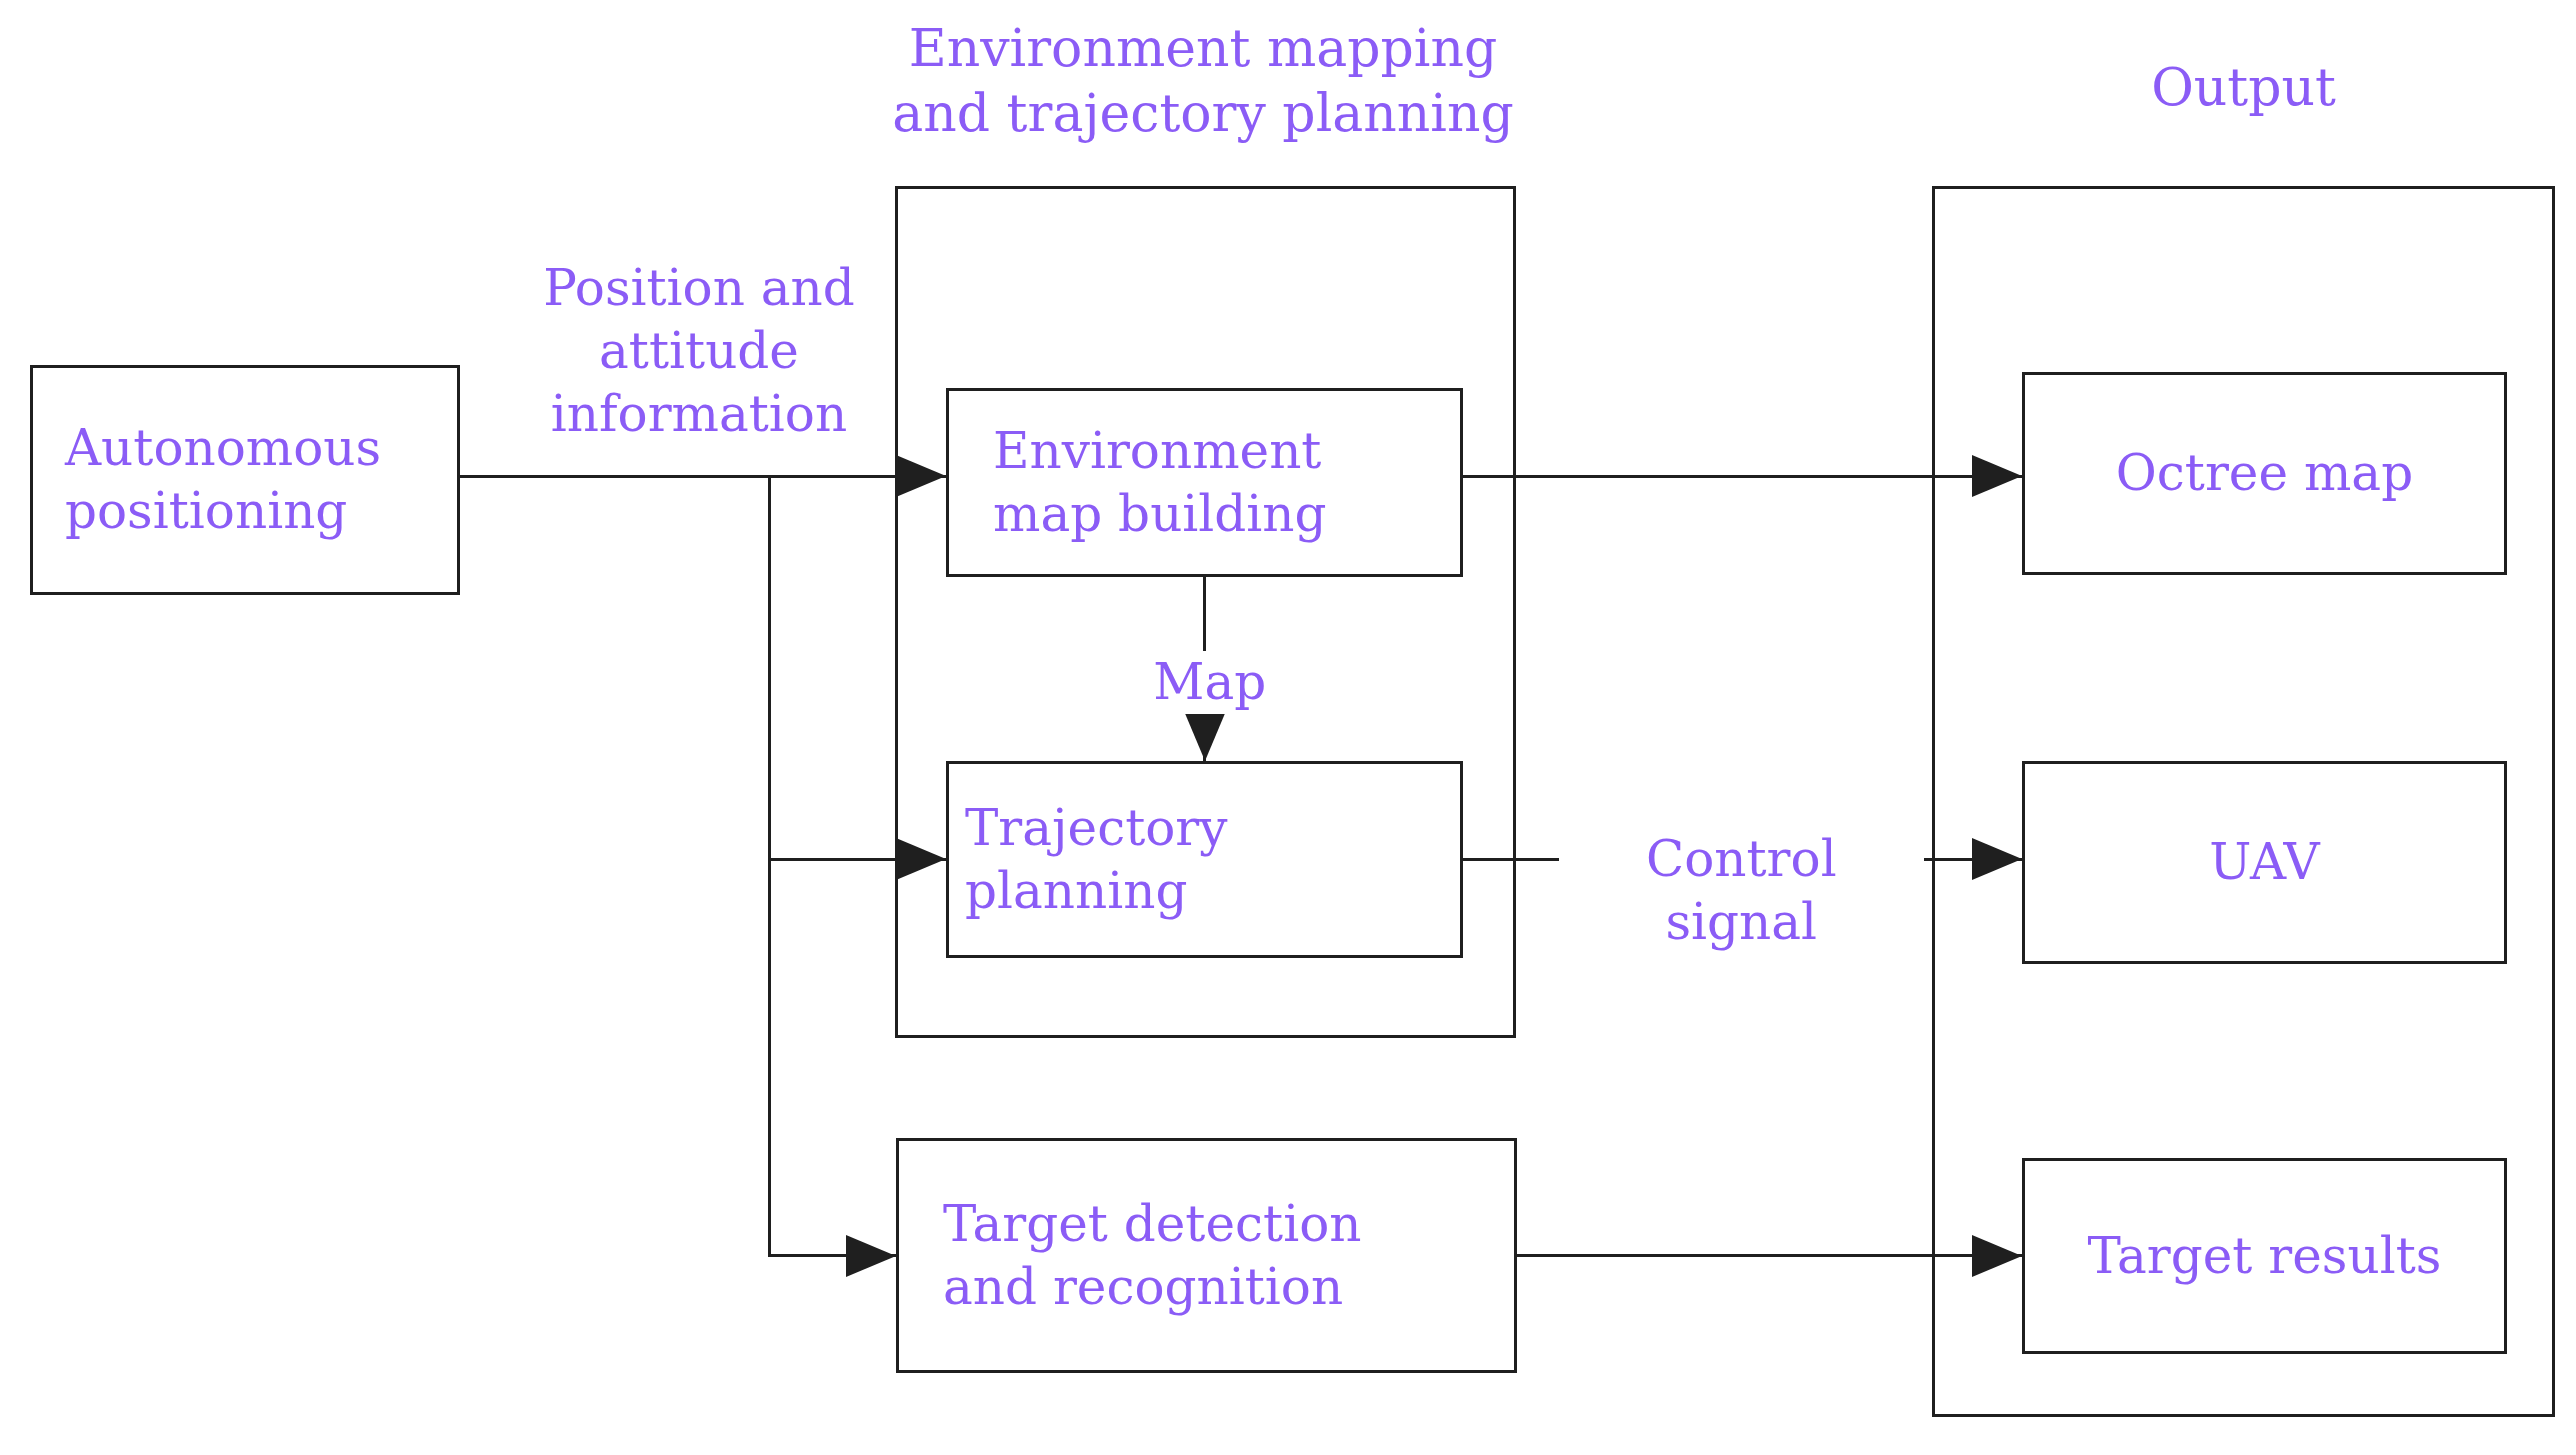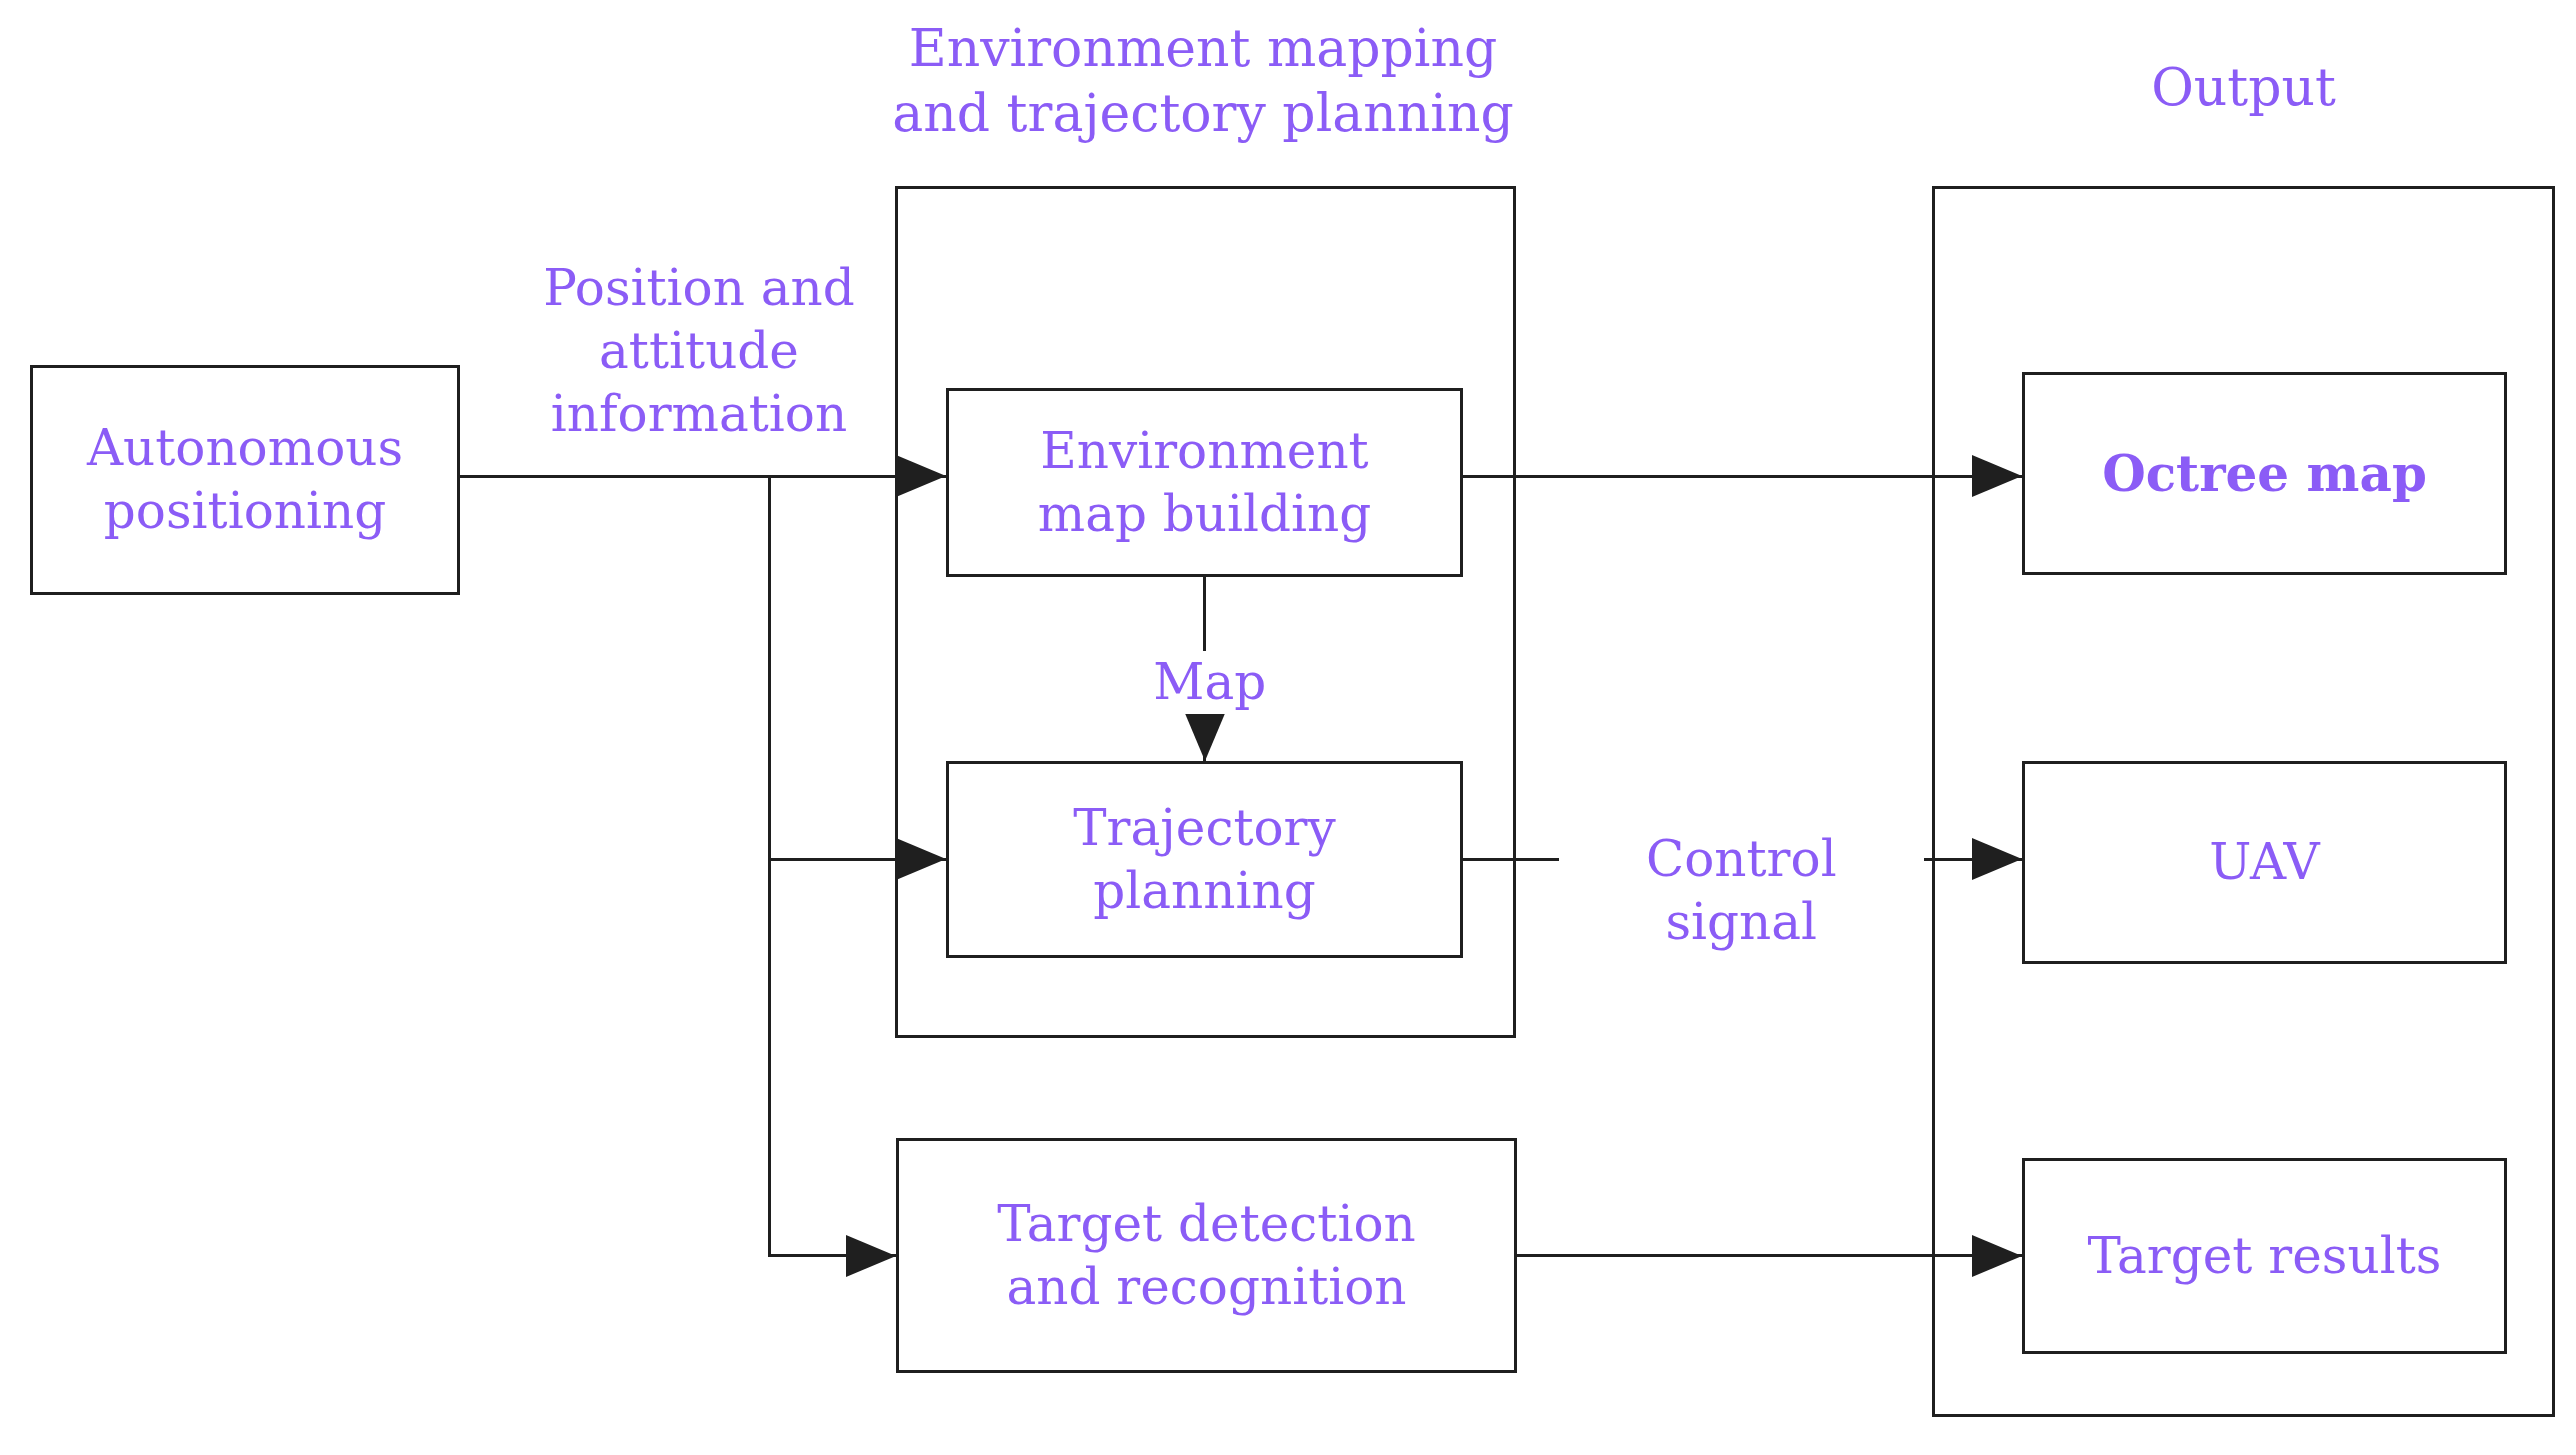--- a/index.html
+++ b/index.html
@@ -19,21 +19,21 @@
 
   
   .node {
     position: absolute;
     box-sizing: border-box;
     border: 3.2px solid #1f1f1f;
     background: #ffffff;
     display: flex;
     align-items: center;
     justify-content: center;
-    text-align: center;
+    text-align: left;
     font-size: 50px;
     line-height: 1.26;
     z-index: 3;
   }
   .container-box {
     position: absolute;
     box-sizing: border-box;
     border: 3.2px solid #1f1f1f;
     background: transparent;
     z-index: 1;
@@ -91,21 +91,21 @@
   #title-env     { left: 860px; top: 16px;  width: 686px; }
   #title-output  { left: 1932px; top: 55px;  width: 623px; }
 
   #container-env    { left: 895px; top: 186px; width: 621px; height: 852px; }
   #container-output { left: 1932px; top: 186px; width: 623px; height: 1231px; }
 
   #node-autonomous  { left: 30px;   top: 365px;  width: 430px; height: 230px; padding: 0 32px; }
   #node-envmap      { left: 946px; top: 388px;  width: 517px; height: 189px; padding: 0 44px; }
   #node-trajectory  { left: 946px; top: 761px;  width: 517px; height: 197px; padding: 0 16px; }
   #node-targetdet   { left: 896px; top: 1138px; width: 621px; height: 235px; padding: 0 44px; }
-  #node-octree      { left: 2022px; top: 372px;  width: 485px; height: 203px; font-weight: bold; }
+  #node-octree      { left: 2022px; top: 372px;  width: 485px; height: 203px; }
   #node-uav         { left: 2022px; top: 761px;  width: 485px; height: 203px; }
   #node-results     { left: 2022px; top: 1158px; width: 485px; height: 196px; }
 
   #label-posatt  { left: 509px;  top: 257px;  width: 380px; }
   #label-map     { left: 1108px; top: 643px;  width: 194px; margin-top: 8px; }
   #label-ctrl    { left: 1559px; top: 828px; width: 355px; }
 
   #line-main       { left: 459px;  top: 475px;  width: 488px; }
   #line-branch-v   { left: 768px;  top: 475px;  height: 782px; }
   #line-branch-trj { left: 768px;  top: 858px; width: 178px; }

